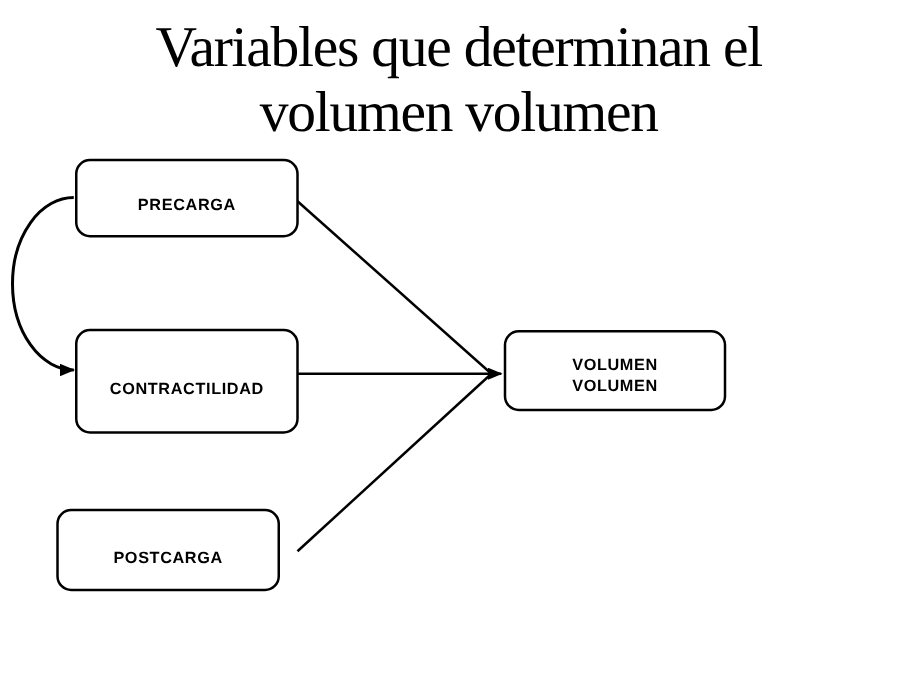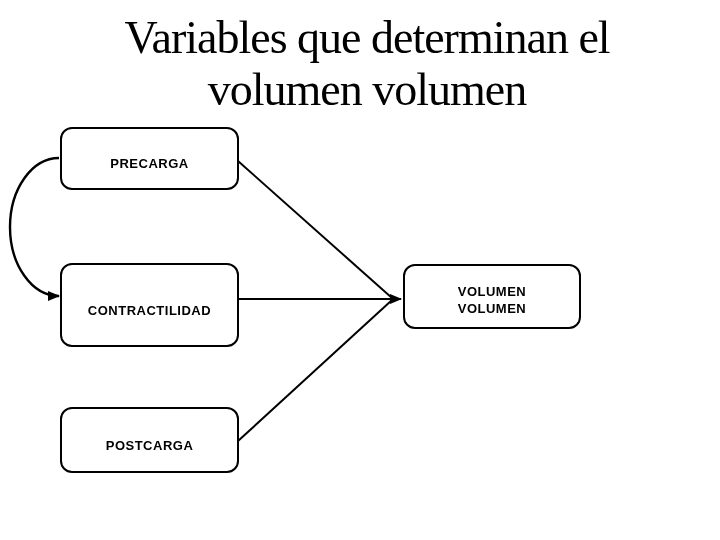--- a/index.html
+++ b/index.html
@@ -50,21 +50,21 @@
     display: flex;
     align-items: center;
     justify-content: center;
     font-size: 13px;
     font-weight: bold;
     letter-spacing: 0.5px;
     color: #000000;
   }
   #node-precarga       { left: 60px;  top: 127px; width: 179px; height: 63px; padding-top: 10px; }
   #node-contractilidad { left: 60px;  top: 263px; width: 179px; height: 84px; padding-top: 10px; }
-  #node-postcarga      { left: 60px;  top: 407px; width: 179px; height: 66px; padding-top: 10px; }
+  #node-postcarga      { left: 45px;  top: 407px; width: 179px; height: 66px; padding-top: 10px; }
   #node-volumen        { left: 403px; top: 264px; width: 178px; height: 65px; padding-top: 6px; }
   .label-lines { text-align: left; line-height: 17px; }
   .label-lines span { display: block; }
 </style>
 </head>
 <body>
 
 <div class="slide">
 
   <h1 class="title">

